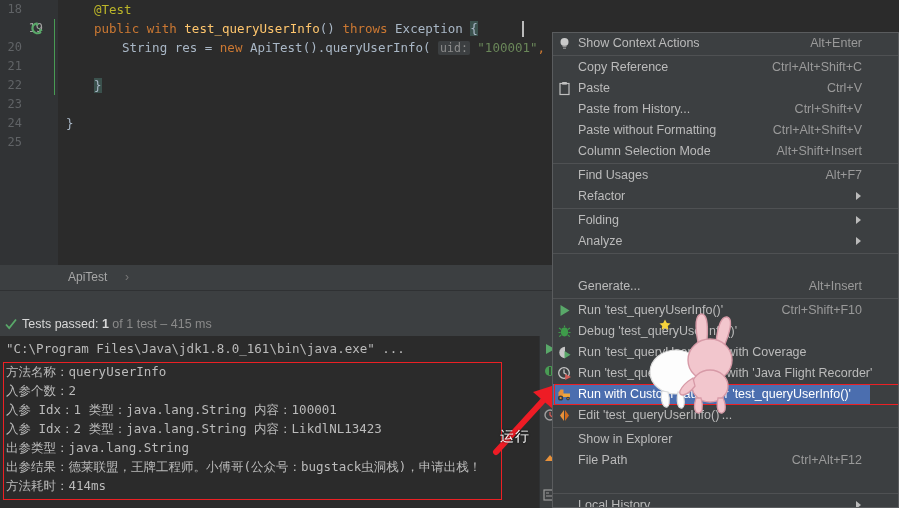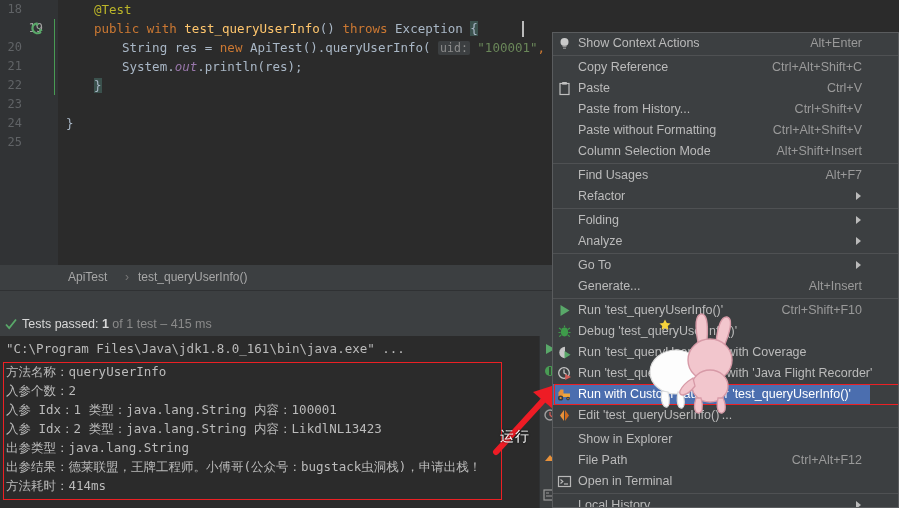--- a/index.html
+++ b/index.html
@@ -191,32 +191,30 @@
 
   <div class="codearea">
 
     <div class="cline" style="top:0px;left:36px;"><span class="ann">@Test</span></div>
 
     <div class="cline" style="top:19px;left:36px;"><span class="k">public</span><span> </span><span class="k">with</span><span> </span><span class="mname">test_queryUserInfo</span><span>()</span><span> </span><span class="k">throws</span><span> </span><span>Exception</span><span> </span><span class="brace-hl">{</span></div>
     <div class="caret" style="top:21px;left:464px;"></div>
 
     <div class="cline" style="top:38px;left:64px;"><span class="cls">String</span><span> res = </span><span class="k">new</span><span> ApiTest().queryUserInfo(</span><span> </span><span class="hint">uid:</span><span> </span><span class="str">"100001"</span><span class="k">,</span><span>  </span><span class="hint">token</span></div>
 
-    <div class="cline" style="top:57px;left:64px;"><span>System.</span><span class="stat">out</span><span>.println(res);</span></div>
 
     <div class="cline" style="top:76px;left:36px;"><span class="brace-hl">}</span></div>
 
     <div class="cline" style="top:114px;left:8px;"><span style="color:#a9b7c6;">}</span></div>
   </div>
 </div>
 
 <div id="breadcrumb">
   <span class="crumb" style="left:68px;">ApiTest</span>
   <span class="crumb sep" style="left:125px;">›</span>
-  <span class="crumb" style="left:138px;">test_queryUserInfo()</span>
 </div>
 
 <div id="divider"></div>
 
 <div id="testbar">
   <svg class="chk" viewBox="0 0 12 13">
     <path d="M1 6.5 L4.2 10 L11 1.5" fill="none" stroke="#59a869" stroke-width="1.8"></path>
   </svg>
   <span class="lbl"><span>Tests passed:</span> <b>1</b> <span class="dim">of 1 test – 415 ms</span></span>
 </div>
@@ -317,24 +315,20 @@
   <div class="mi" style="top:177px;">
     <span class="mlabel">Folding</span>
     <span class="marrow"></span>
   </div>
   <div class="mi" style="top:198px;">
     <span class="mlabel">Analyze</span>
     <span class="marrow"></span>
   </div>
   <div class="msep" style="top:220px;"></div>
 
-  <div class="mi" style="top:222px;">
-    <span class="mlabel">Go To</span>
-    <span class="marrow"></span>
-  </div>
   <div class="mi" style="top:243px;">
     <span class="mlabel">Generate...</span>
     <span class="macc">Alt+Insert</span>
   </div>
   <div class="msep" style="top:265px;"></div>
 
   <div class="mi" style="top:267px;">
     <svg class="micon" viewBox="0 0 15 15">
         <path d="M3.5 2 L12.5 7.5 L3.5 13 Z" fill="#59a869"></path>
       </svg>
@@ -386,28 +380,20 @@
     <span class="mlabel">Edit 'test_queryUserInfo()'...</span>
   </div>
   <div class="msep" style="top:394px;"></div>
 
   <div class="mi" style="top:396px;">
     <span class="mlabel">Show in Explorer</span>
   </div>
   <div class="mi" style="top:417px;">
     <span class="mlabel">File Path</span>
     <span class="macc">Ctrl+Alt+F12</span>
-  </div>
-  <div class="mi" style="top:438px;">
-    <svg class="micon" viewBox="0 0 15 15">
-      <rect x="1.5" y="2.5" width="12" height="10" fill="none" stroke="#b8b8b8" stroke-width="1.2"></rect>
-      <path d="M3.5 5.5 L5.8 7.5 L3.5 9.5" stroke="#b8b8b8" stroke-width="1.2" fill="none"></path>
-      <path d="M7 10 H11" stroke="#b8b8b8" stroke-width="1.2"></path>
-    </svg>
-    <span class="mlabel">Open in Terminal</span>
   </div>
   <div class="msep" style="top:460px;"></div>
 
   <div class="mi" style="top:462px;">
     <span class="mlabel">Local History</span>
     <span class="marrow"></span>
   </div>
 </div>
 
 <svg id="sticker" viewBox="0 0 130 112">

